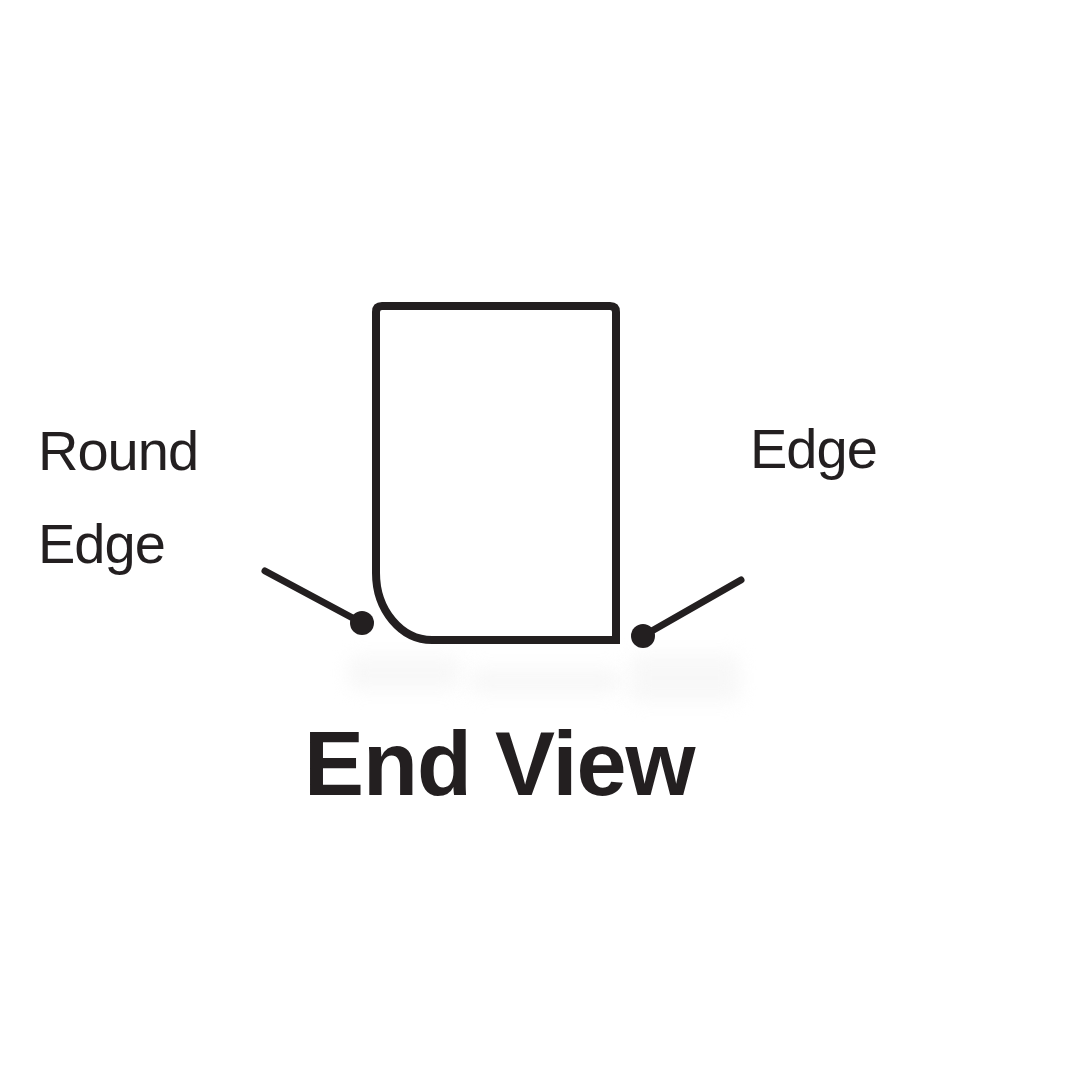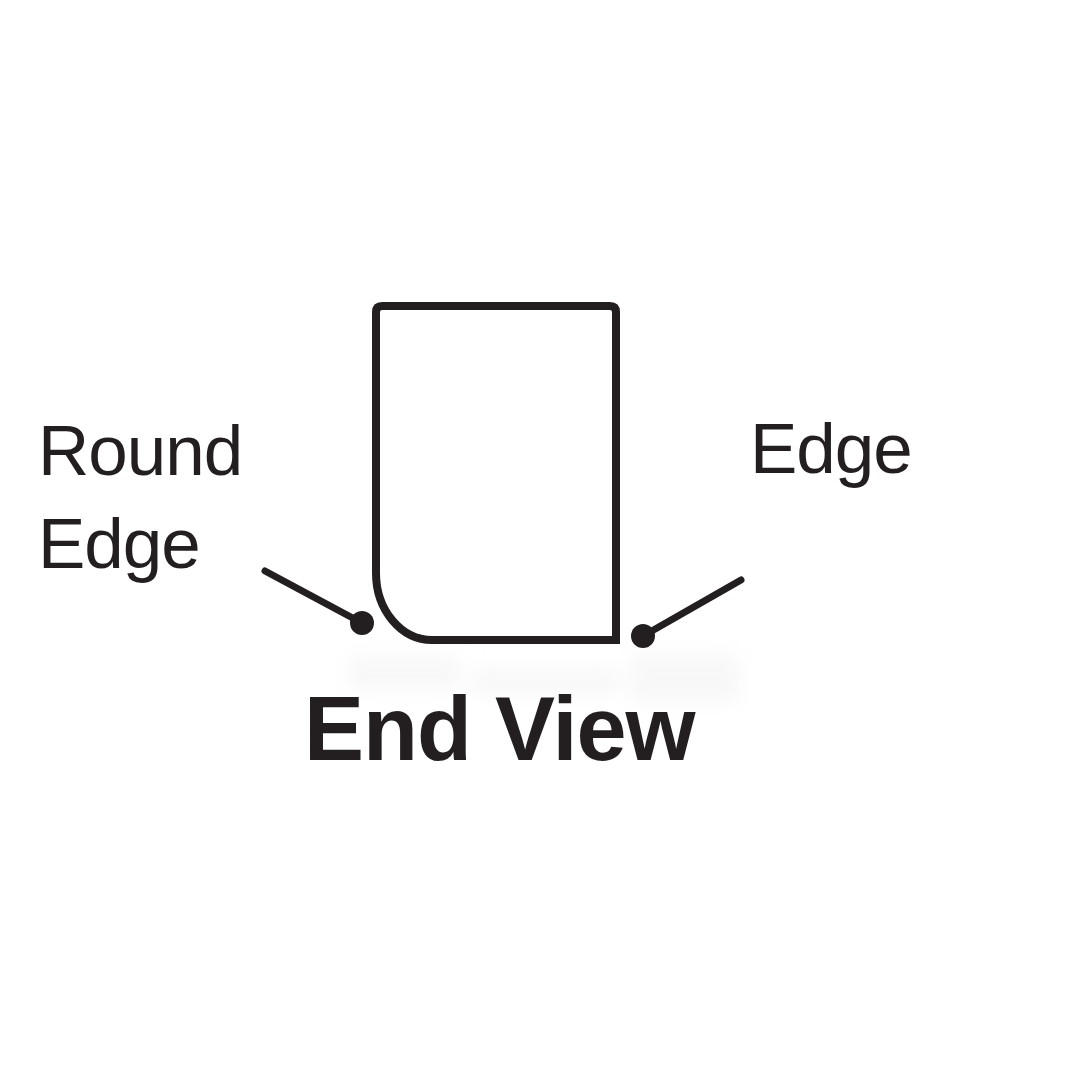--- a/index.html
+++ b/index.html
@@ -28,32 +28,32 @@
     background: #f2f2f2;
     filter: blur(9px);
     opacity: 0.55;
     border-radius: 8px;
   }
   .smudge-left  { left: 348px; top: 656px; width: 112px; height: 34px; }
   .smudge-mid   { left: 470px; top: 668px; width: 150px; height: 26px; }
   .smudge-right { left: 630px; top: 654px; width: 110px; height: 48px; }
   .edge-label {
     position: absolute;
-    font-size: 71px;
+    font-size: 56px;
     line-height: 93px;
     letter-spacing: -1px;
     white-space: nowrap;
   }
   .edge-label span { display: block; }
   .label-round  { left: 38px;  top: 404px; }
   .label-square { left: 750px; top: 402px; }
   .caption {
     position: absolute;
     left: 304px;
-    top: 681px;
+    top: 716px;
     font-size: 90px;
     line-height: 96px;
     font-weight: bold;
     letter-spacing: -1px;
     white-space: nowrap;
   }
 </style>
 </head>
 <body>
 

